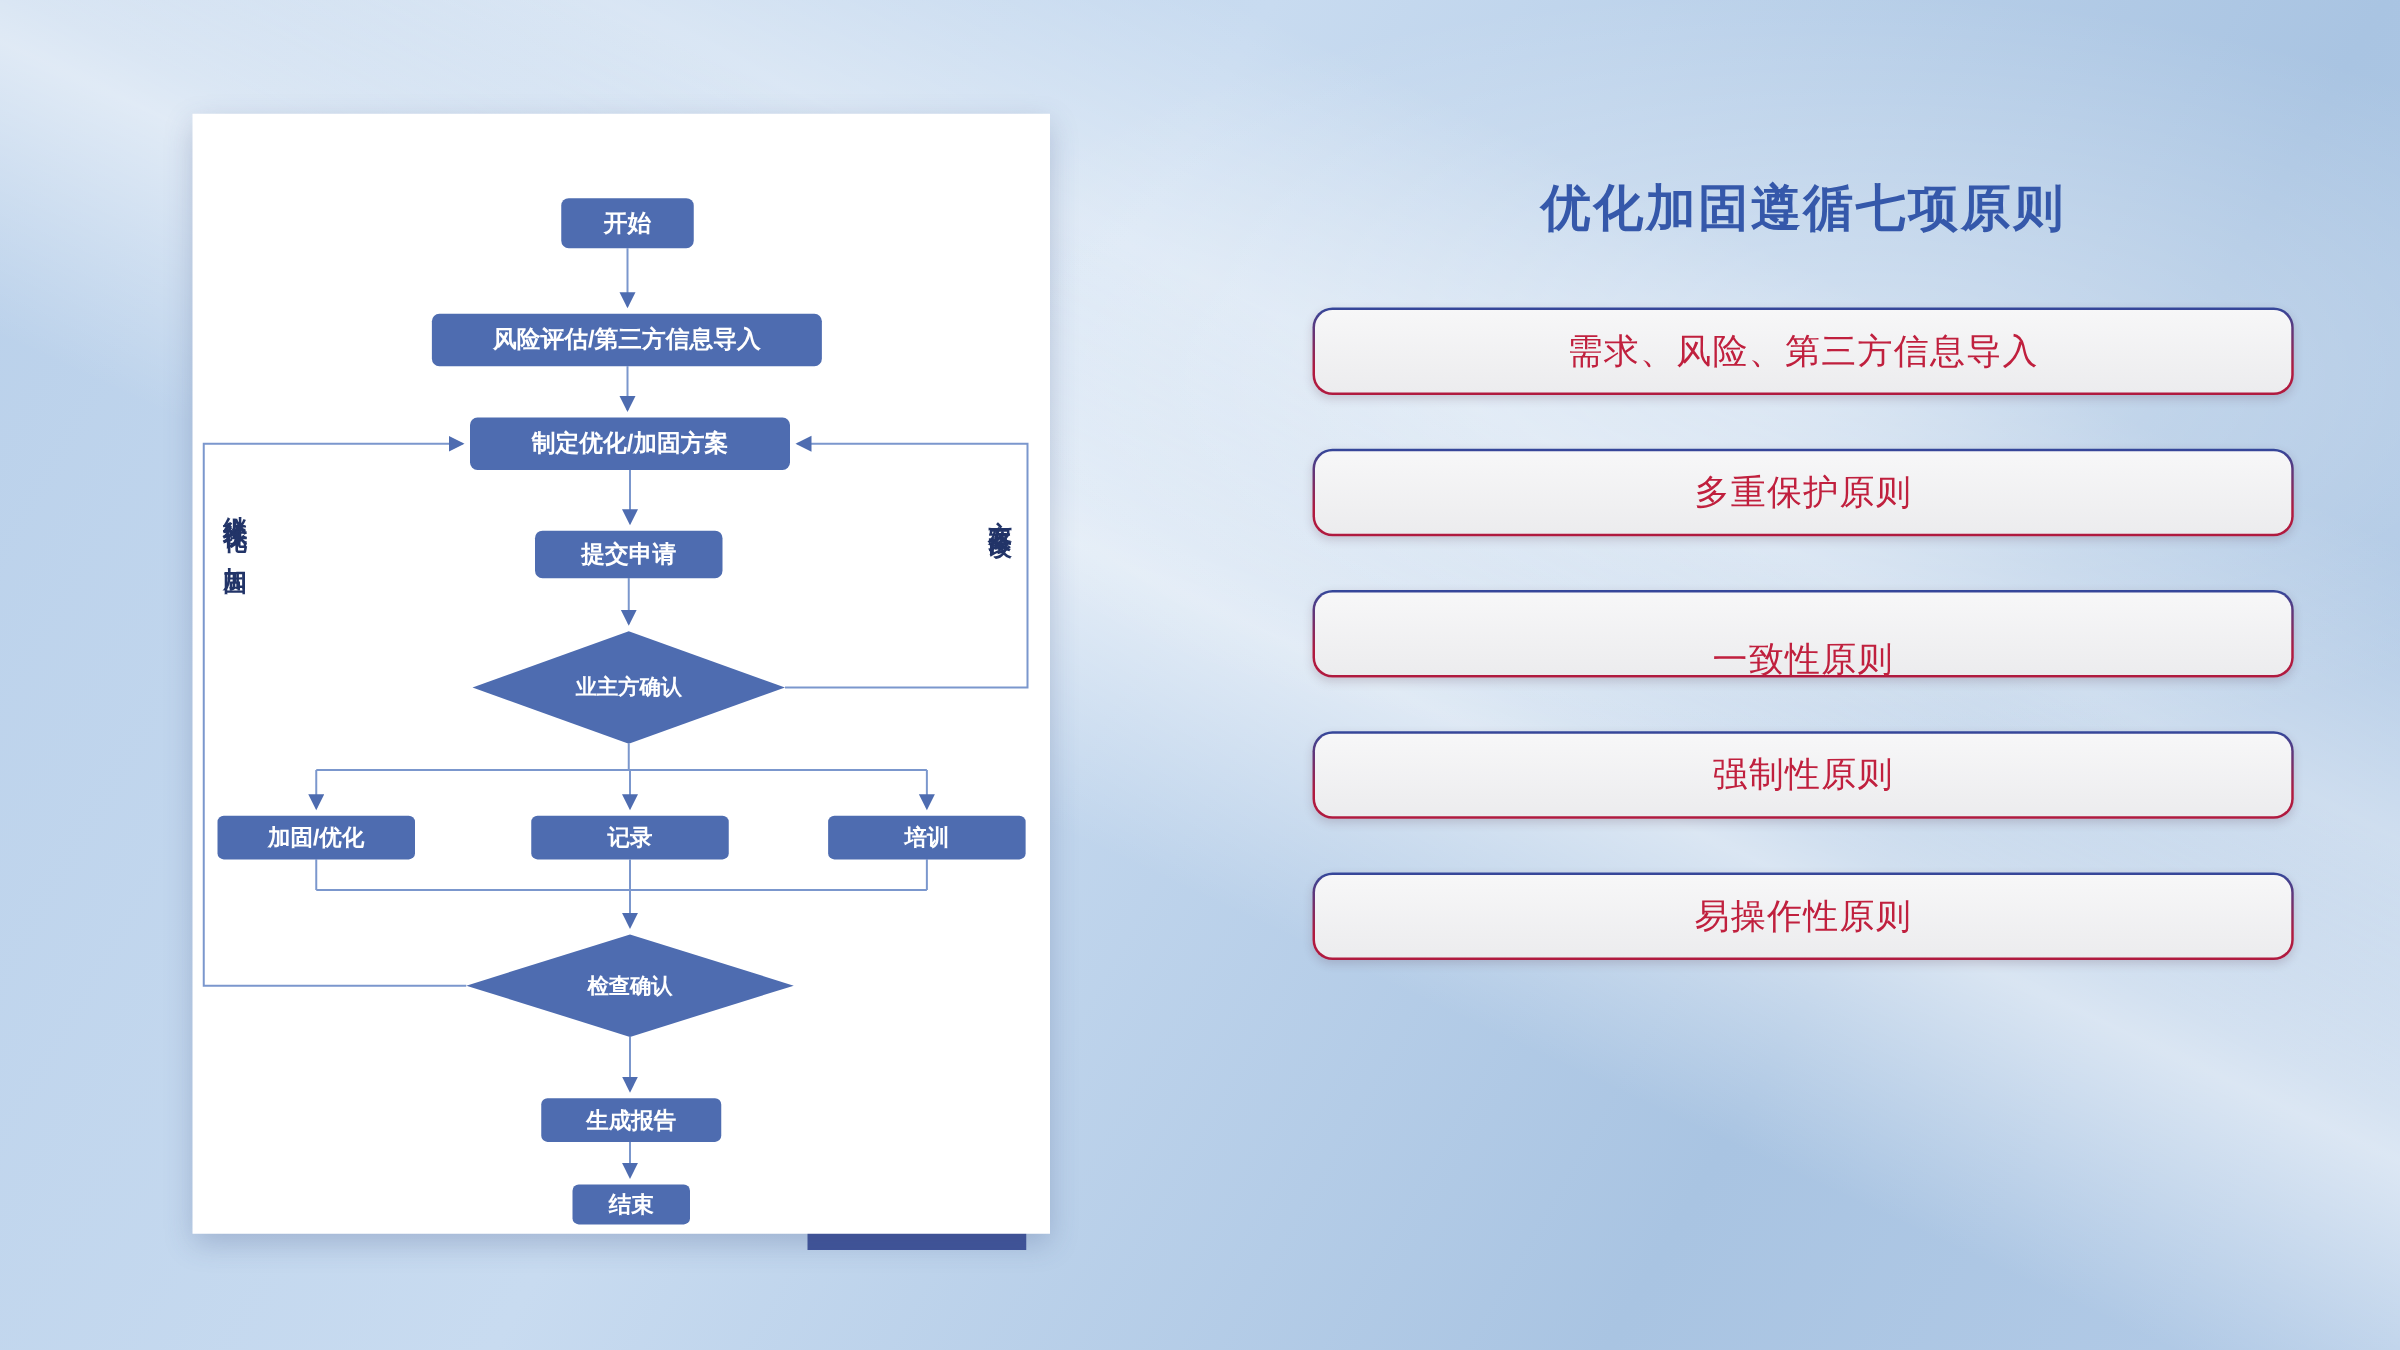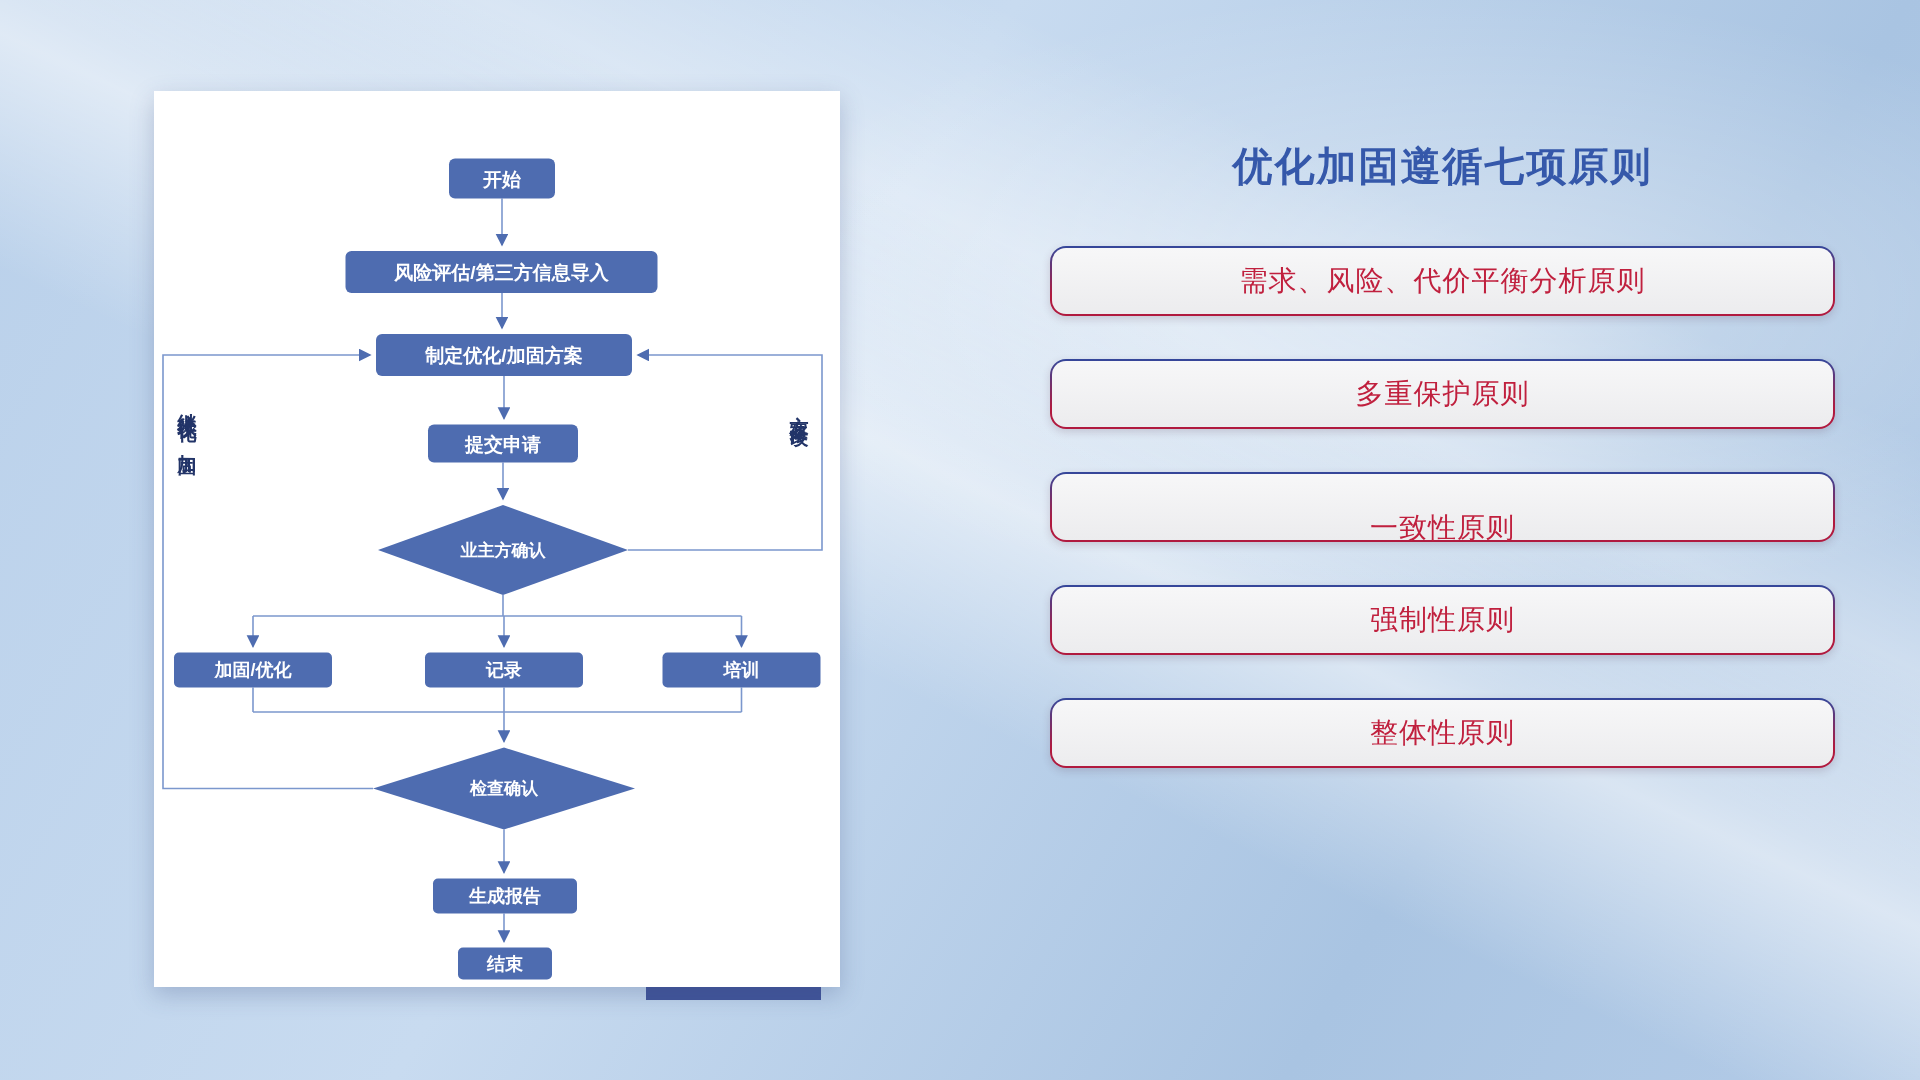--- a/index.html
+++ b/index.html
@@ -156,38 +156,38 @@
 
     <div class="vlabel vlabel-left">继续优化/加固</div>
     <div class="vlabel vlabel-right">方案修改</div>
   </div>
 
   <div class="panel-title">优化加固遵循七项原则</div>
 
   <div class="principles">
       <div class="principle">
         <div class="principle-inner">
-          <span style="color: rgb(192, 32, 62);">需求、风险、代价平衡分析原则</span>
+          <span style="color: rgb(192, 32, 62);">需求、风险、第三方信息导入</span>
         </div>
       </div>
       <div class="principle">
         <div class="principle-inner">
           <span style="color: rgb(192, 32, 62);">多重保护原则</span>
         </div>
       </div>
       <div class="principle">
         <div class="principle-inner">
           <span style="color: rgb(192, 32, 62); margin-top: 41px;">一致性原则</span>
         </div>
       </div>
       <div class="principle">
         <div class="principle-inner">
           <span style="color: rgb(192, 32, 62);">强制性原则</span>
         </div>
       </div>
       <div class="principle">
         <div class="principle-inner">
-          <span style="color: rgb(192, 32, 62);">整体性原则</span>
+          <span style="color: rgb(192, 32, 62);">易操作性原则</span>
         </div>
       </div>
     </div>
 
 </div>
 
 </body></html>

